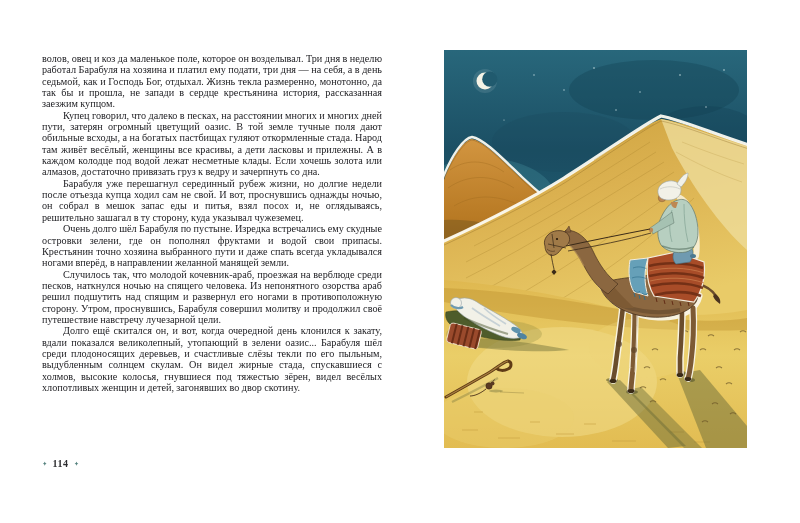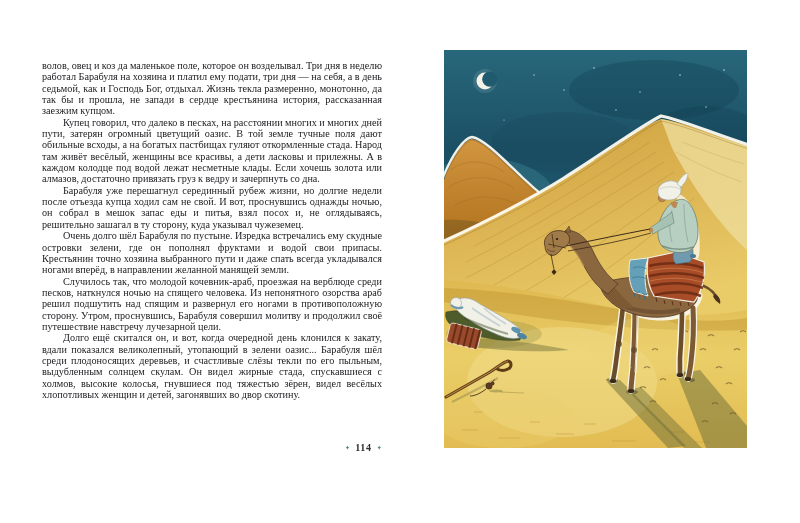--- a/index.html
+++ b/index.html
@@ -1,34 +1,34 @@
 <!DOCTYPE html>
 <html lang="ru"><head>
 <meta charset="utf-8">
 <style>
   html,body{margin:0;padding:0;background:#ffffff;}
   body{width:800px;height:523px;overflow:hidden;font-family:"Liberation Serif","DejaVu Serif",serif;}
   .spread{position:relative;width:800px;height:523px;background:#ffffff;}
 
   
-  .text-page{position:absolute;left:42px;top:60px;width:340px;}
+  .text-page{position:absolute;left:42px;top:53px;width:340px;}
   .text-page p{
     margin:0;
     font-size:10.2px;
     line-height:11.35px;
     color:#222226;
     text-align:justify;
     text-indent:21px;
     word-spacing:-0.2px;
   }
   .text-page p.no-indent{text-indent:0;}
 
   .folio{
-    position:absolute;left:42px;top:442px;width:340px;
-    text-align:right;font-size:10px;color:#2d2d30;letter-spacing:.6px;
+    position:absolute;left:42px;top:458px;width:340px;
+    text-align:left;font-size:10px;color:#2d2d30;letter-spacing:.6px;
   }
   .folio .orn{
     font-family:"DejaVu Sans",sans-serif;
     font-size:6.5px;color:#55827e;vertical-align:1.5px;letter-spacing:0;
   }
   .folio .orn.left{margin-right:5px;}
   .folio .orn.right{margin-left:5px;}
   .folio .num{font-weight:bold;}
 
   

